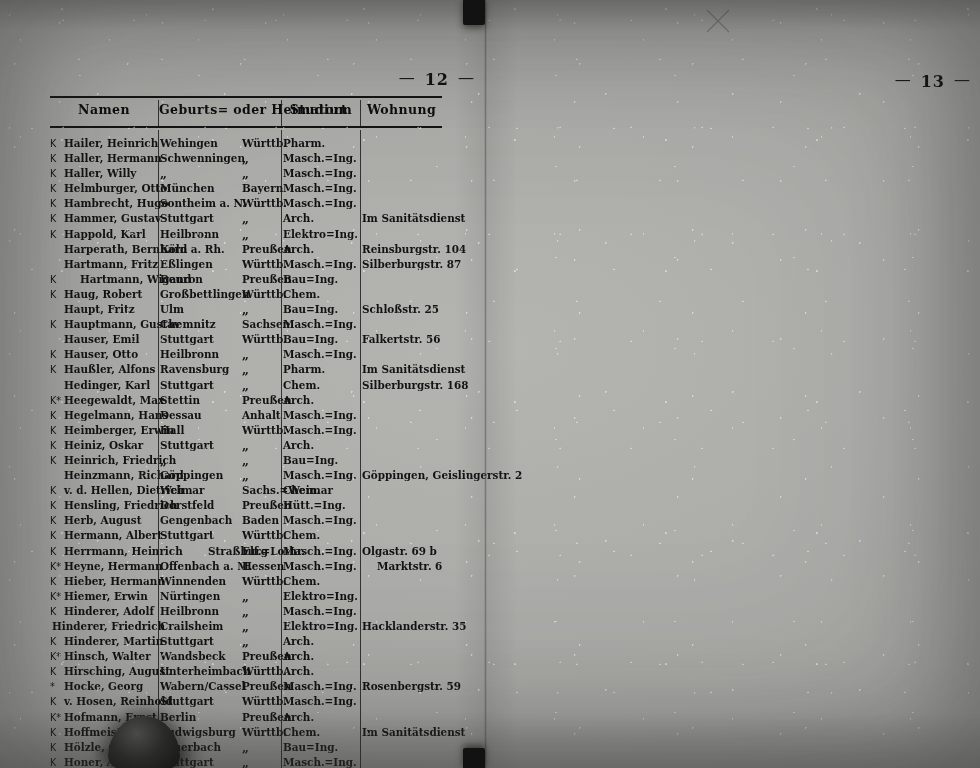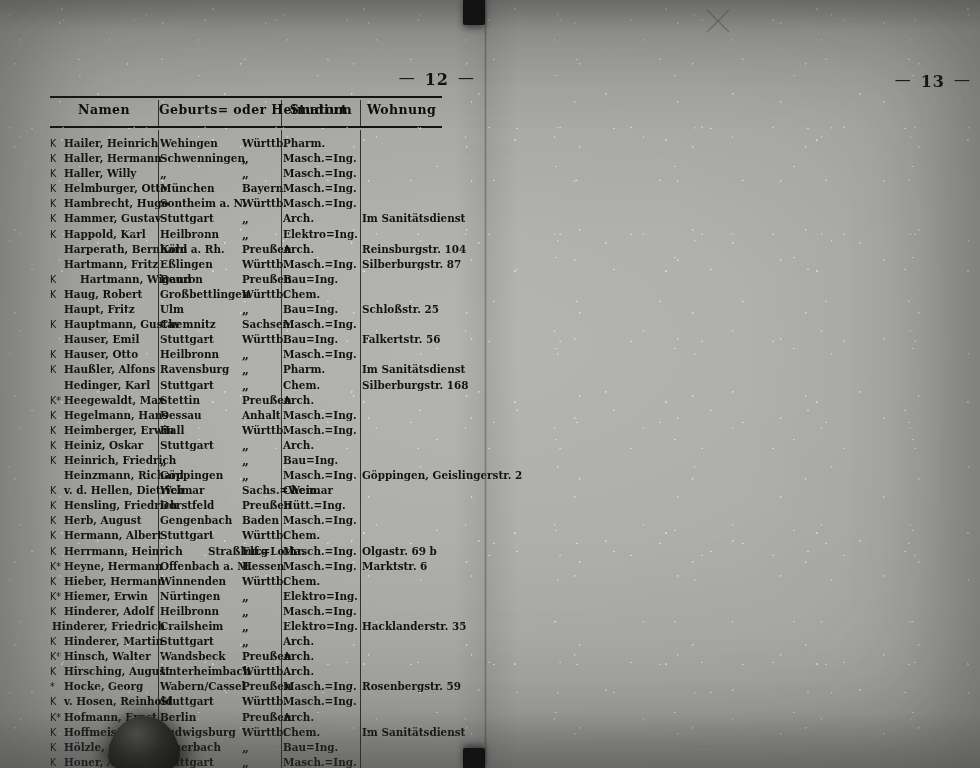--- a/index.html
+++ b/index.html
@@ -358,21 +358,21 @@
             <div class="c" style="left: 192px;">Elf.=Lothr.</div>
             <div class="c" style="left: 233px;">Masch.=Ing.</div>
             <div class="c" style="left: 312px;">Olgastr. 69 b</div>
           </div>
           <div class="row">
             <div class="c k" style="left: 0px;">K*</div>
             <div class="c" style="left: 14px;">Heyne, Hermann</div>
             <div class="c" style="left: 110px;">Offenbach a. M.</div>
             <div class="c" style="left: 192px;">Hessen</div>
             <div class="c" style="left: 233px;">Masch.=Ing.</div>
-            <div class="c" style="left: 312px;">Marktstr. 6</div>
+            <div class="c" style="left: 312px; padding-left: 15px;">Marktstr. 6</div>
           </div>
           <div class="row">
             <div class="c k" style="left: 0px;">K</div>
             <div class="c" style="left: 14px;">Hieber, Hermann</div>
             <div class="c" style="left: 110px;">Winnenden</div>
             <div class="c" style="left: 192px;">Württb.</div>
             <div class="c" style="left: 233px;">Chem.</div>
           </div>
           <div class="row">
             <div class="c k" style="left: 0px;">K*</div>

